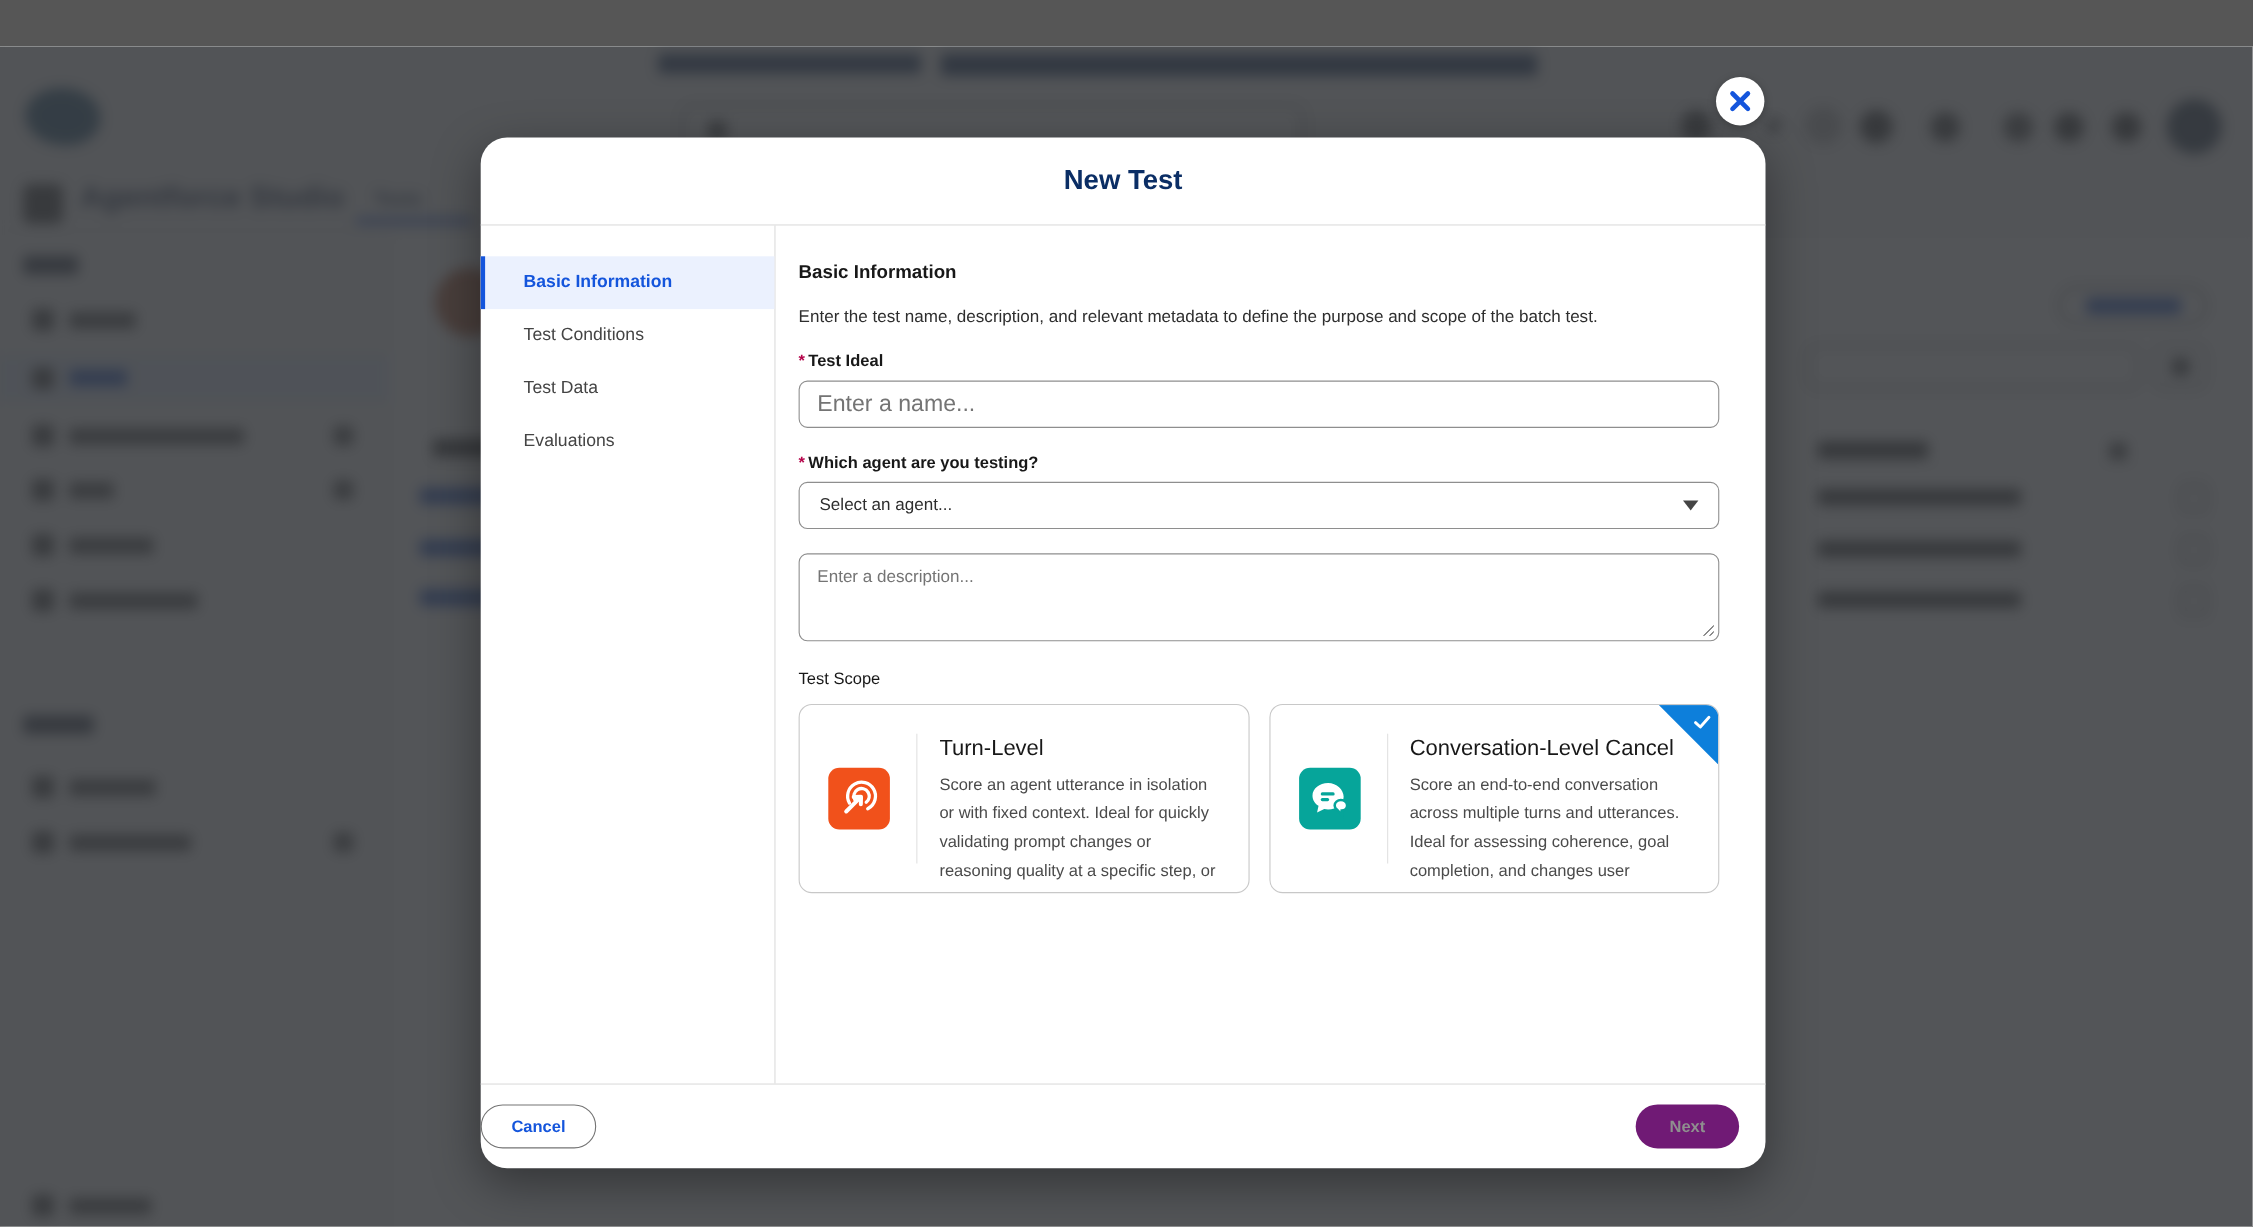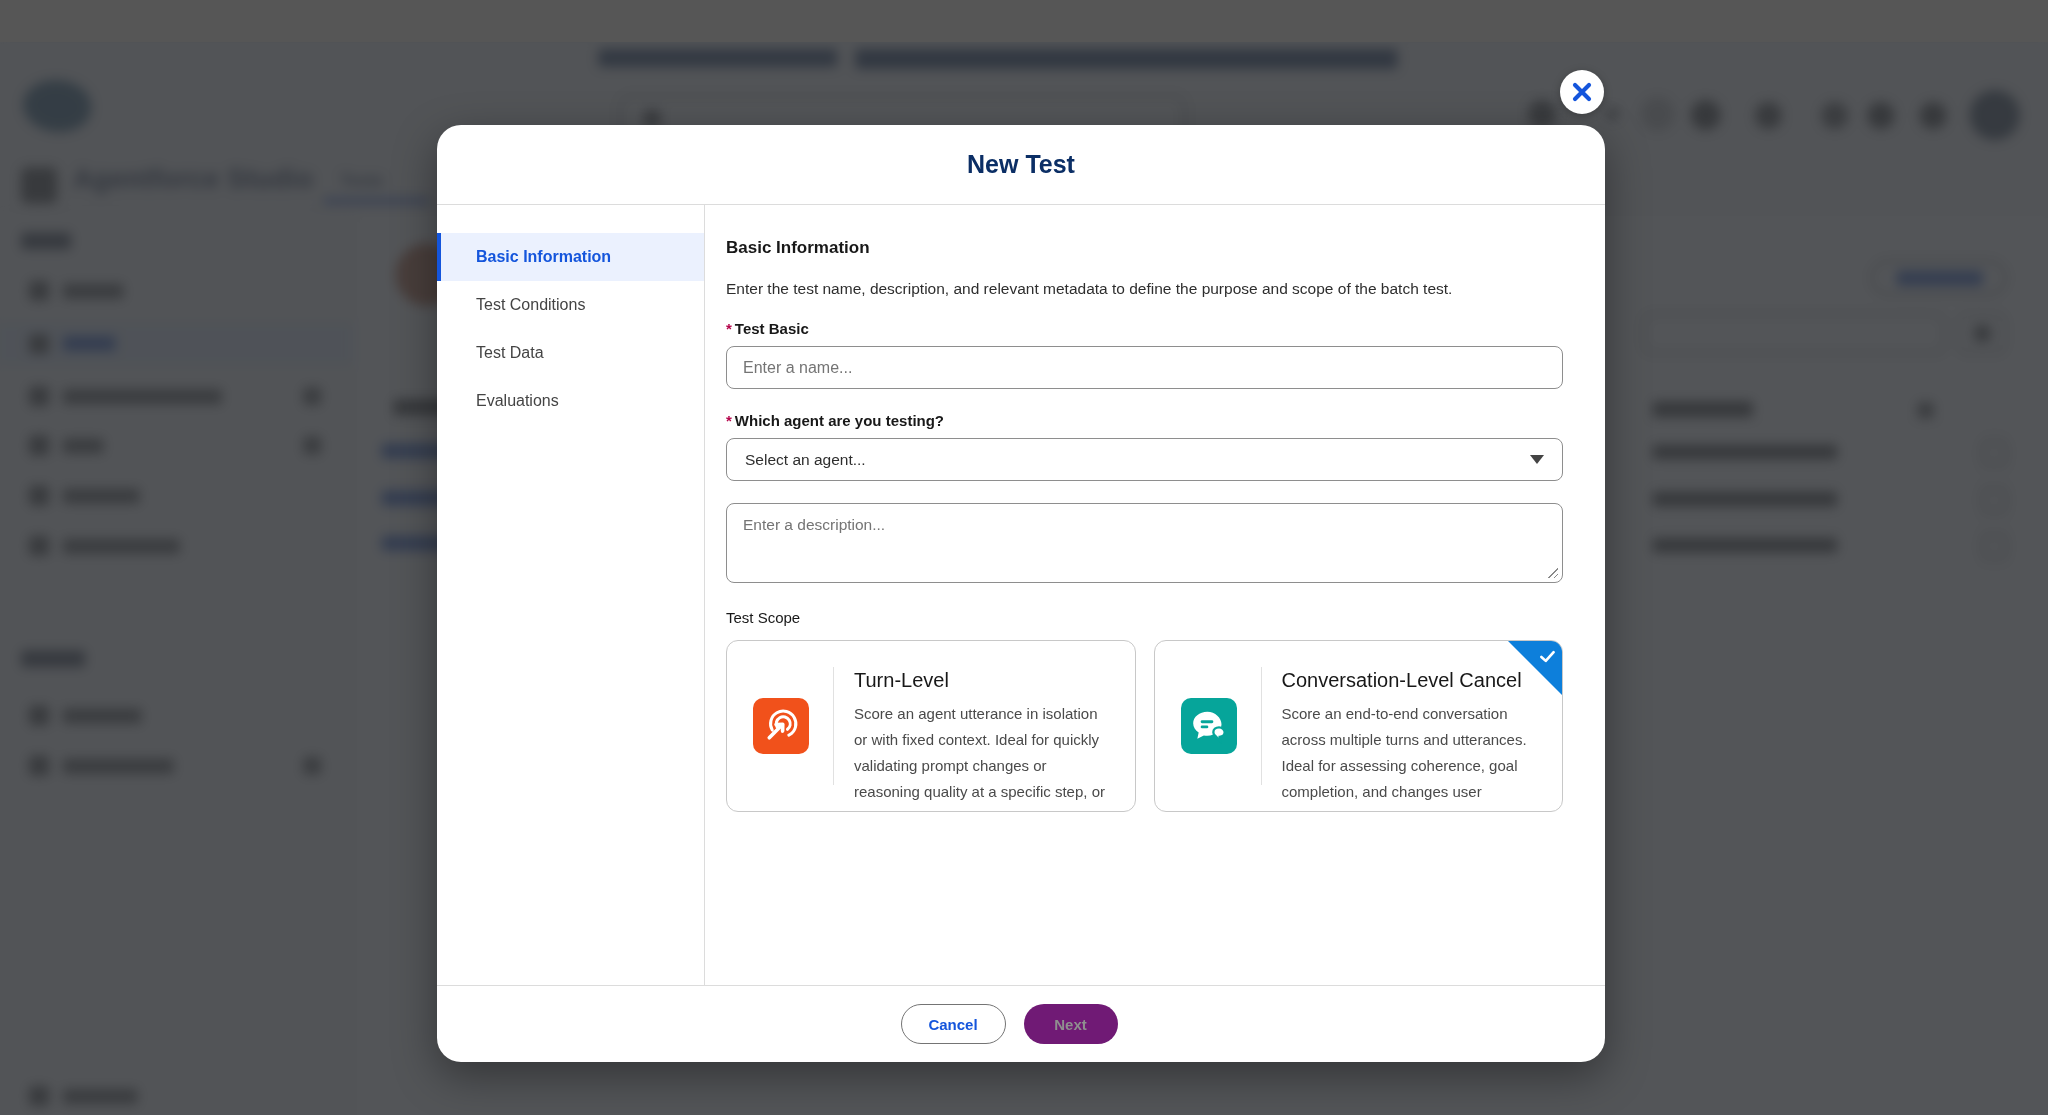--- a/index.html
+++ b/index.html
@@ -59,21 +59,21 @@
     padding-left:39px; font-size:16px; color:#444; cursor:pointer; }
   .nav-item.active { background:#ebf1fe; color:#1455dc; font-weight:700; }
   .nav-item .bar { display:none; position:absolute; left:0; top:0; width:4px; height:100%; background:#1455dc; }
   .nav-item.active .bar { display:block; }
   .modal-content { flex:1; padding:32px 42px 0 21px; overflow:hidden; }
   .content-heading { font-size:17px; font-weight:700; color:#181818; line-height:22px; margin-bottom:16px; }
   .content-desc { font-size:15.5px; color:#2e2e2e; line-height:27px; max-width:830px; margin-bottom:17px; }
   .field-label { font-size:15px; font-weight:700; color:#181818; line-height:19px; margin-bottom:8px; }
   .req { color:#b5054b; margin-right:3px; font-weight:700; }
   .text-input { width:100%; height:43px; border:1px solid #8e8e8e; border-radius:8px;
-    padding:0 16px; font-size:16px; font-family:inherit; color:#181818; background:#fff; outline:none; }
+    padding:0 16px; font-size:21px; font-family:inherit; color:#181818; background:#fff; outline:none; }
   .text-input::placeholder, .textarea::placeholder { color:#747474; opacity:1; }
   .field-gap { height:22px; }
   .select-box { width:100%; height:43px; border:1px solid #8e8e8e; border-radius:8px;
     display:flex; align-items:center; padding:0 18px; cursor:pointer; background:#fff; }
   .select-value { font-size:15.5px; color:#2e2e2e; flex:1; }
   .caret-down { width:0; height:0; border-left:7px solid transparent; border-right:7px solid transparent;
     border-top:9px solid #444; }
   .textarea-wrap { position:relative; }
   .textarea { width:100%; height:80px; border:1px solid #8e8e8e; border-radius:8px;
     padding:12px 16px; font-size:15.5px; font-family:inherit; color:#181818; resize:none; outline:none; display:block; }
@@ -90,21 +90,21 @@
   .scope-icon.orange { background:#f1511b; }
   .scope-icon.teal { background:#06a59a; }
   .scope-divider { width:1px; background:#e1e1e1; margin:26px 20px 26px 24px; }
   .scope-text { padding-top:26px; padding-right:16px; width:268px; }
   .scope-title { font-size:20px; color:#181818; line-height:26px; margin-bottom:8px; font-weight:400; }
   .scope-desc { font-size:15px; color:#4a4a4a; line-height:26px; }
   .corner-check { position:absolute; top:0; right:0; width:54px; height:54px;
     background:#0d7fdb; clip-path:polygon(0 0,100% 0,100% 100%); }
   .corner-check svg { position:absolute; top:5px; right:4px; }
   .modal-footer { height:77px; flex:0 0 77px; border-top:1px solid #dcdcdc;
-    display:flex; align-items:center; justify-content:center; gap:18px; padding-right:24px; }
+    display:flex; align-items:center; justify-content:space-between; gap:18px; padding-right:24px; }
   .btn { height:40px; border-radius:20px; font-size:15px; font-weight:700;
     font-family:inherit; display:flex; align-items:center; justify-content:center; cursor:pointer; }
   .btn-cancel { width:105px; background:#fff; border:1px solid #747474; color:#1455dc; }
   .btn-next { width:94px; background:#701a75; border:none; color:#8f8f8f; cursor:default; }
 
   .close-btn { position:absolute; left:1560px; top:28px; width:44px; height:44px; border-radius:50%;
     background:#fff; box-shadow:0 2px 8px rgba(0,0,0,.25); display:flex; align-items:center; justify-content:center;
     cursor:pointer; z-index:20; }
 </style>
 </head>
@@ -226,21 +226,21 @@
 
           <span>Evaluations</span>
         </div>
       </div>
 
       <div class="modal-content">
         <div class="content-heading">Basic Information</div>
         <div class="content-desc">Enter the test name, description, and relevant metadata to define the purpose and scope of the batch test.</div>
 
         <div class="field-label">
-          <span class="req">*</span><span>Test Basic</span>
+          <span class="req">*</span><span>Test Ideal</span>
         </div>
         <input class="text-input" type="text" placeholder="Enter a name..." style="">
 
         <div class="field-gap"></div>
 
         <div class="field-label">
           <span class="req">*</span><span>Which agent are you testing?</span>
         </div>
         <div class="select-box">
           <span class="select-value">Select an agent...</span>

